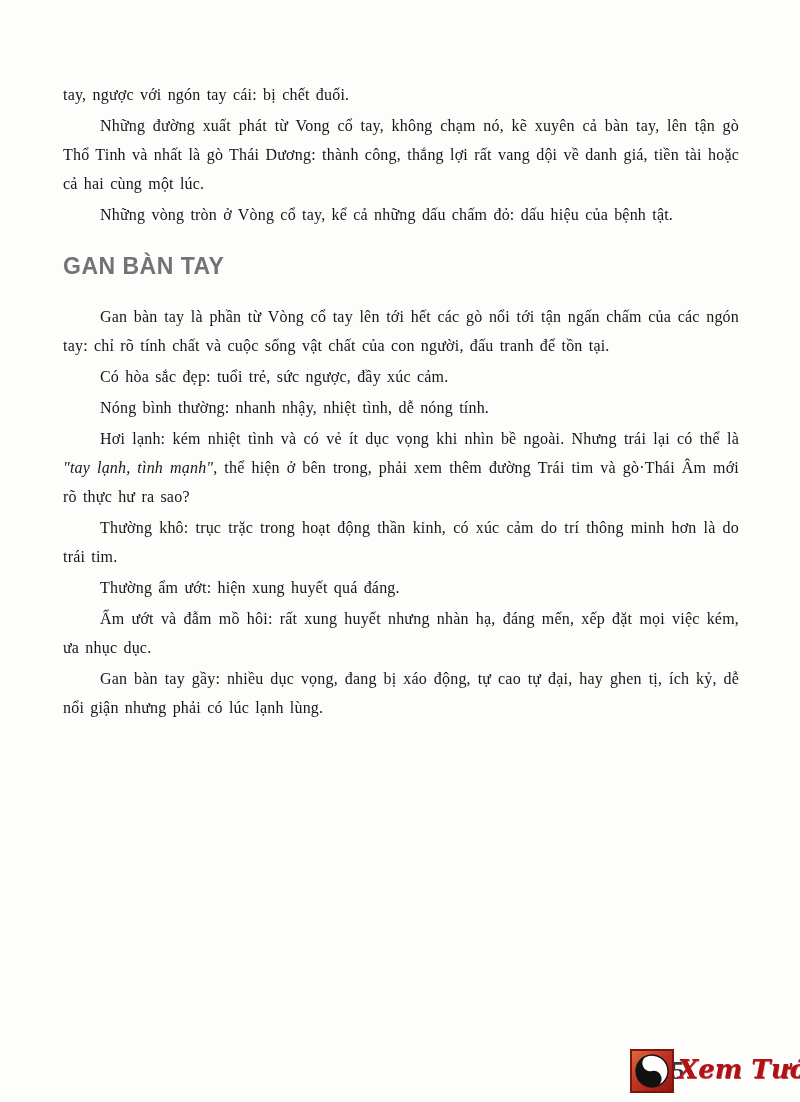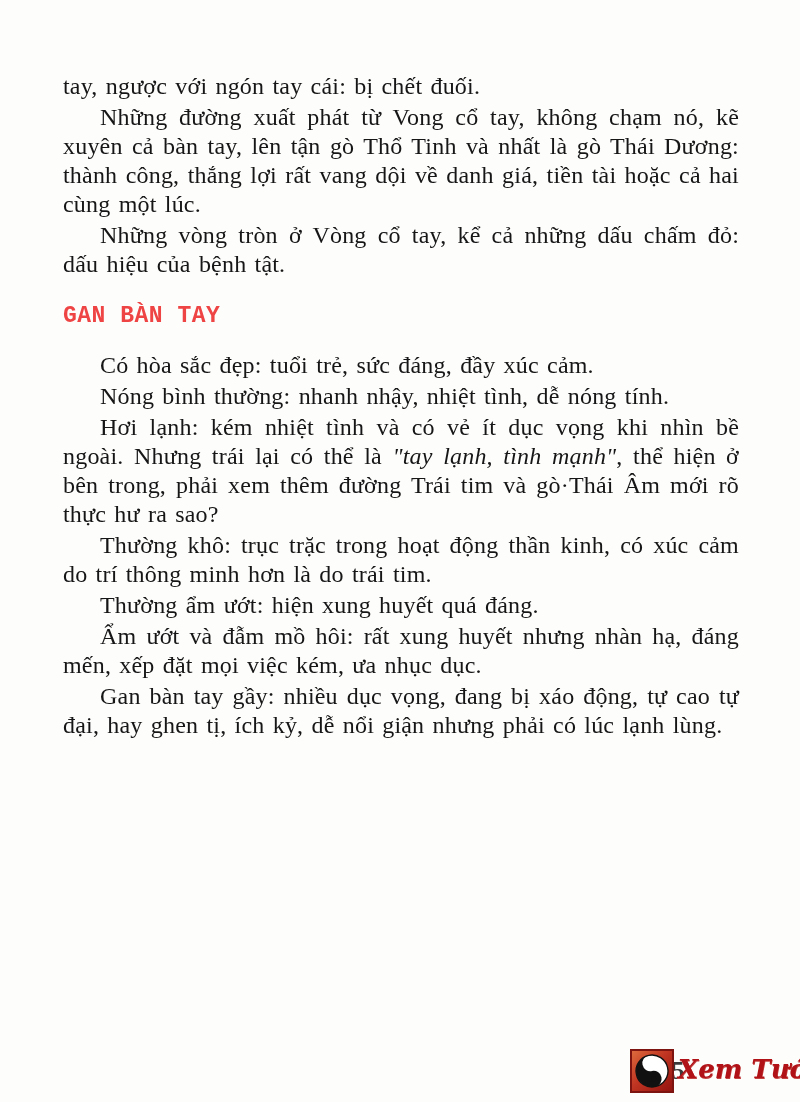--- a/index.html
+++ b/index.html
@@ -18,38 +18,38 @@
     font-family: "Liberation Serif", serif;
     color: #161616;
   }
   .text-column {
     position: absolute;
     left: 63px;
     top: 72px;
     width: 676px;
   }
   .para {
-    margin: 0 0 0 0;
+    margin: 8px 0 0 0;
     padding: 0;
-    font-size: 24px;
+    font-size: 16px;
     line-height: 29px;
     text-align: justify;
     letter-spacing: 0.2px;
     word-spacing: 2px;
   }
   .para + .para { margin-top: 2px; }
   .para.indent { text-indent: 37px; }
   .italic { font-style: italic; }
   .heading {
     margin: 24px 0 22px 0;
-    font-family: Liberation Mono, monospace;
+    font-family: Liberation Sans, sans-serif;
     font-weight: bold;
     font-size: 23px;
     letter-spacing: 0.5px;
-    color: #ef4444;
+    color: #737373;
   }
   .watermark {
     position: absolute;
     left: 630px;
     top: 1047px;
     width: 166px;
     height: 50px;
   }
   .page-number {
     position: absolute;
@@ -93,21 +93,22 @@
 </head>
 <body>
 
 <div class="page">
 
   <div class="text-column">
       <p class="para"><span>tay, ngược với ngón tay cái: bị chết đuối.</span></p>
       <p class="para indent"><span>Những đường xuất phát từ Vong cổ tay, không chạm nó, kẽ xuyên cả bàn tay, lên tận gò Thổ Tinh và nhất là gò Thái Dương: thành công, thắng lợi rất vang dội về danh giá, tiền tài hoặc cả hai cùng một lúc.</span></p>
       <p class="para indent"><span>Những vòng tròn ở Vòng cổ tay, kể cả những dấu chấm đỏ: dấu hiệu của bệnh tật.</span></p>
       <h2 class="heading">GAN BÀN TAY</h2>
-      <p class="para indent"><span>Có hòa sắc đẹp: tuổi trẻ, sức đáng, đầy xúc cảm.</span></p>
+      <p class="para indent"><span>Gan bàn tay là phần từ Vòng cổ tay lên tới hết các gò nổi tới tận ngấn chấm của các ngón tay: chỉ rõ tính chất và cuộc sống vật chất của con người, đấu tranh để tồn tại.</span></p>
+      <p class="para indent"><span>Có hòa sắc đẹp: tuổi trẻ, sức ngược, đầy xúc cảm.</span></p>
       <p class="para indent"><span>Nóng bình thường: nhanh nhậy, nhiệt tình, dễ nóng tính.</span></p>
       <p class="para indent"><span>Hơi lạnh: kém nhiệt tình và có vẻ ít dục vọng khi nhìn bề ngoài. Nhưng trái lại có thể là </span><span class="italic">"tay lạnh, tình mạnh"</span><span>, thể hiện ở bên trong, phải xem thêm đường Trái tim và gò·Thái Âm mới rõ thực hư ra sao?</span></p>
       <p class="para indent"><span>Thường khô: trục trặc trong hoạt động thần kinh, có xúc cảm do trí thông minh hơn là do trái tim.</span></p>
       <p class="para indent"><span>Thường ẩm ướt: hiện xung huyết quá đáng.</span></p>
       <p class="para indent"><span>Ẩm ướt và đẫm mồ hôi: rất xung huyết nhưng nhàn hạ, đáng mến, xếp đặt mọi việc kém, ưa nhục dục.</span></p>
       <p class="para indent"><span>Gan bàn tay gầy: nhiều dục vọng, đang bị xáo động, tự cao tự đại, hay ghen tị, ích kỷ, dễ nổi giận nhưng phải có lúc lạnh lùng.</span></p>
     </div>
 
   <div class="watermark">
     <span class="page-number">5</span>

